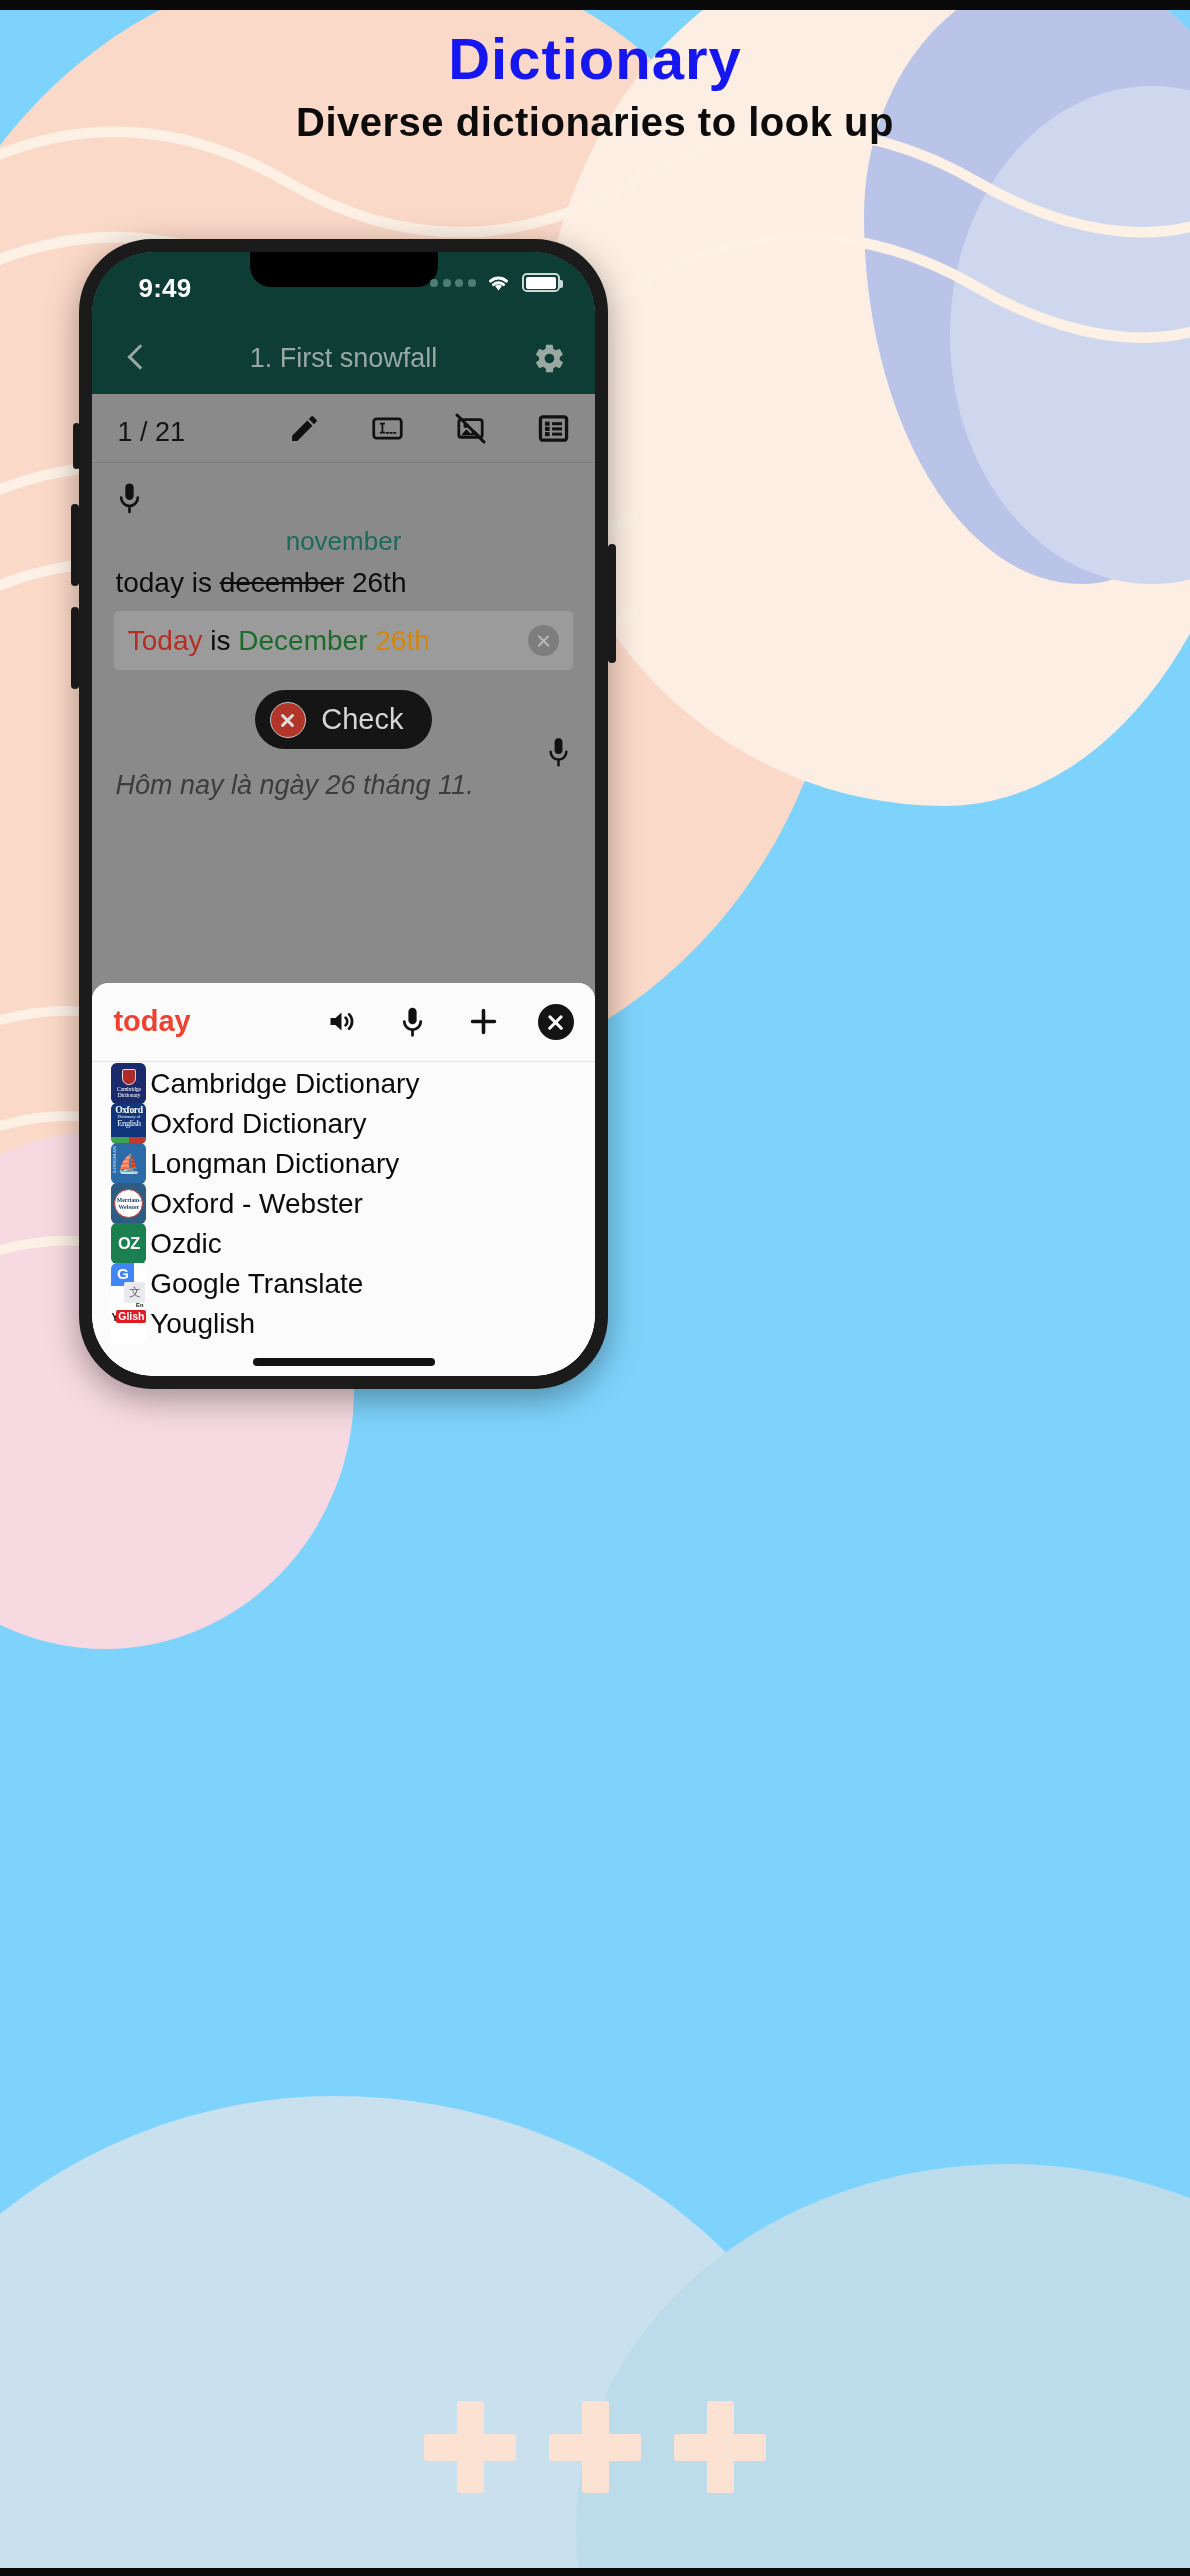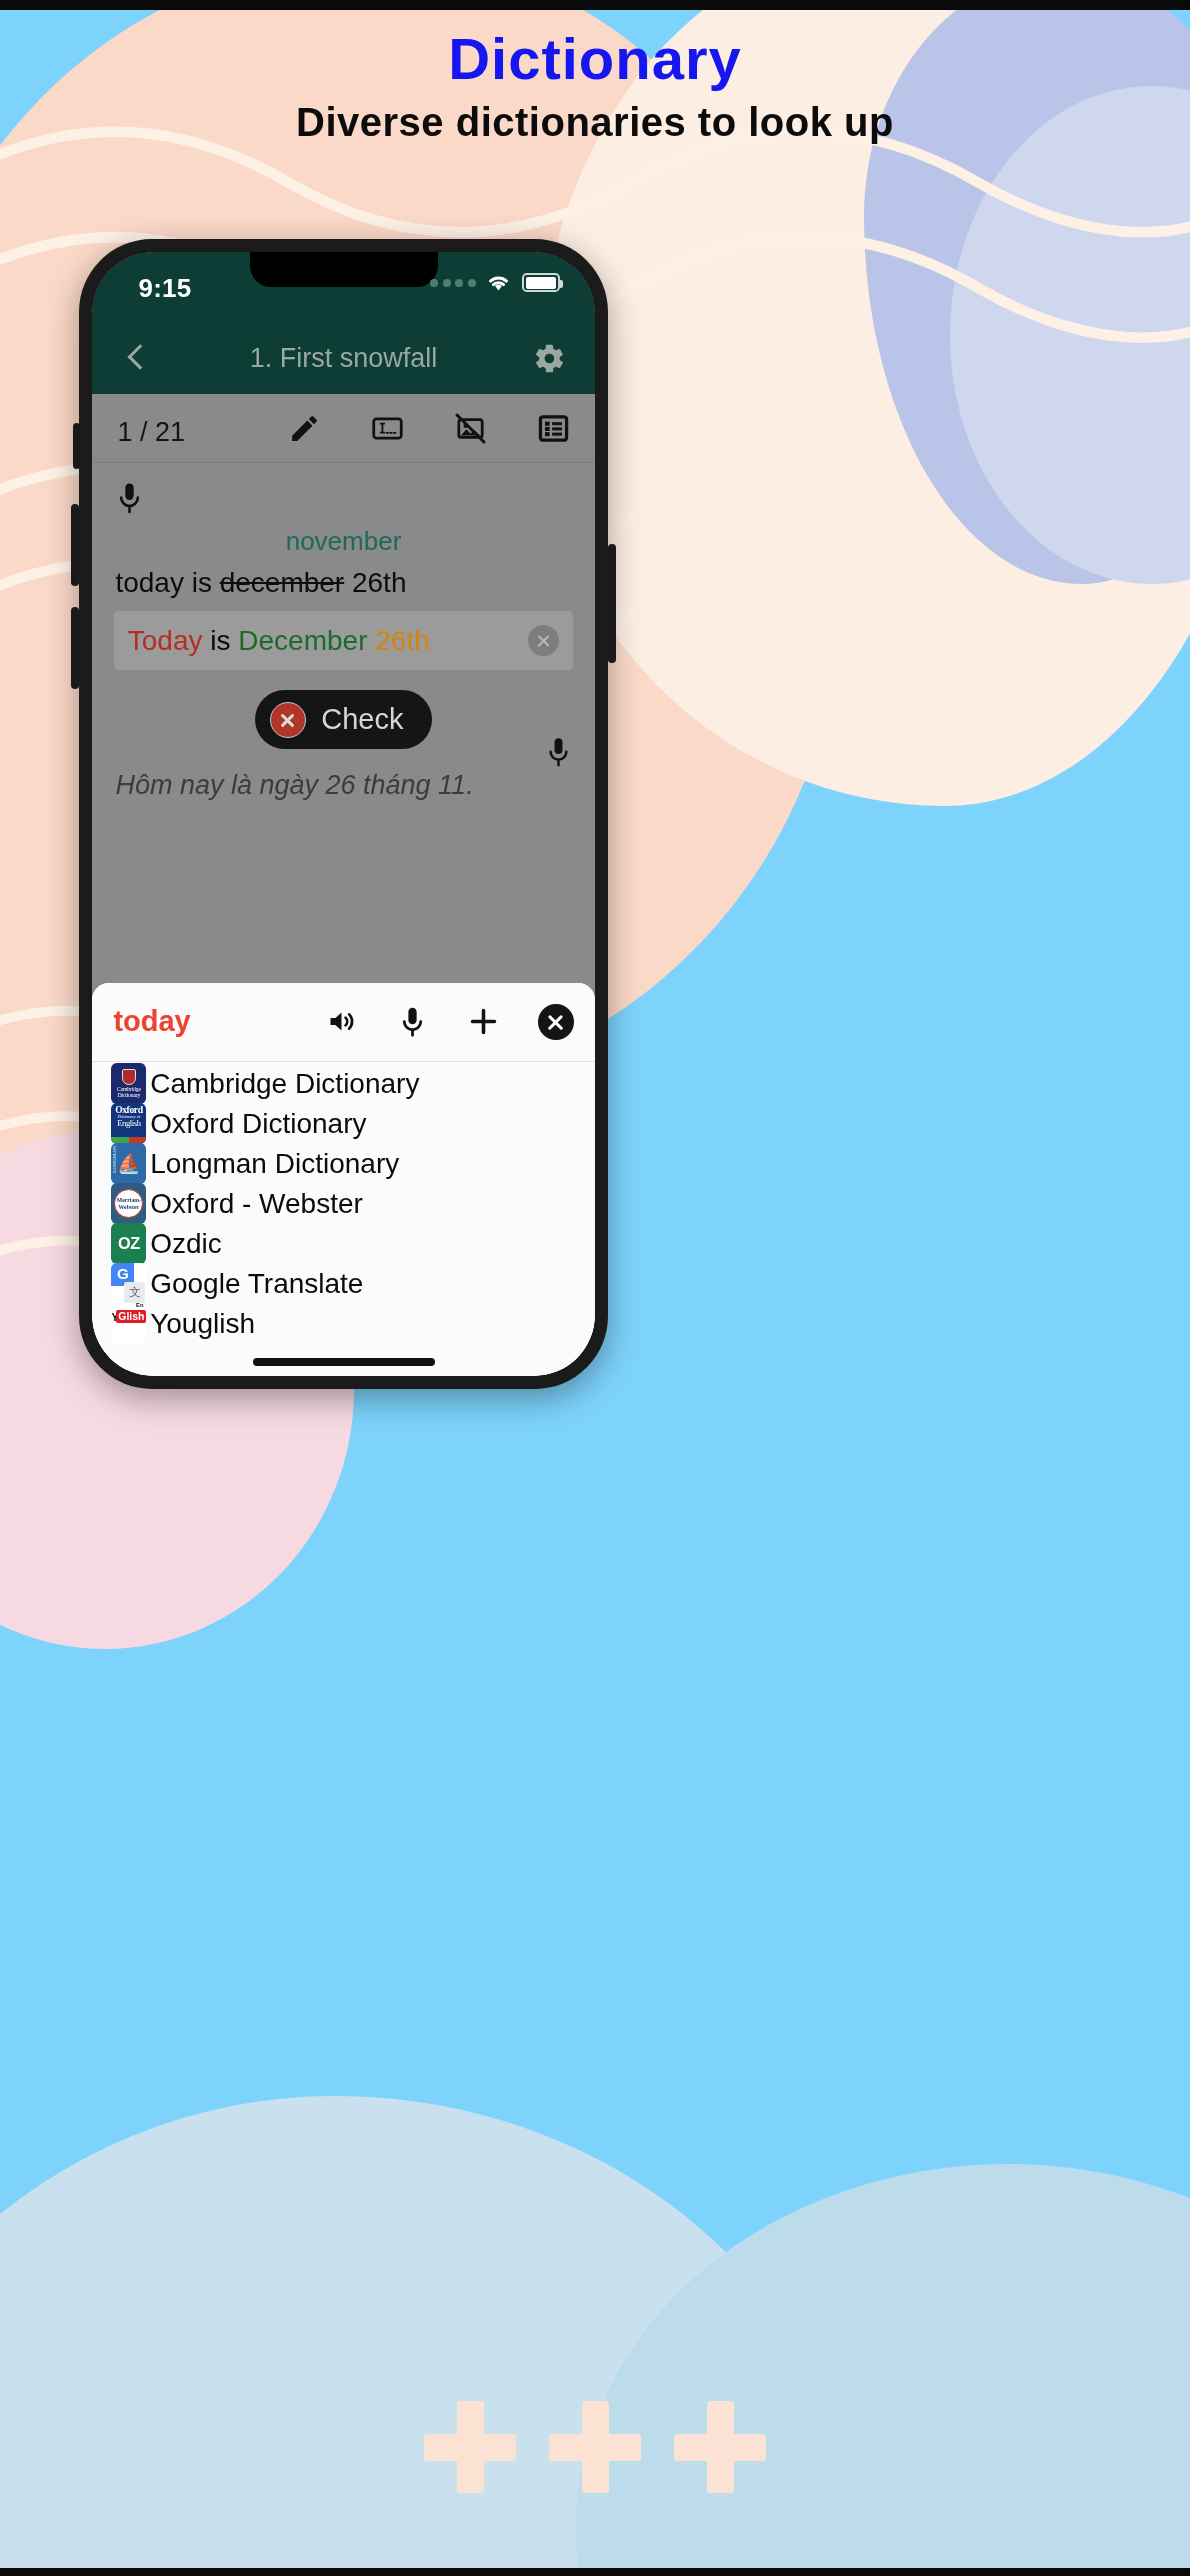--- a/index.html
+++ b/index.html
@@ -372,21 +372,21 @@
   <div class="phone">
     <div class="btn-side btn-mute"></div>
     <div class="btn-side btn-vup"></div>
     <div class="btn-side btn-vdn"></div>
     <div class="btn-side btn-power"></div>
 
     <div class="phone-inner">
       <div class="screen">
 
         <div class="statusbar">
-          <div class="sb-time">9:15</div>
+          <div class="sb-time">9:49</div>
           <div class="notch"></div>
           <div class="sb-right">
             <div class="sig-dots">
                 <i></i>
                 <i></i>
                 <i></i>
                 <i></i>
               </div>
             <svg class="wifi" viewBox="0 0 26 20">
               <path d="M13 18.5 L9.4 13.6 A6.6 6.6 0 0 1 16.6 13.6 Z" fill="#fff"></path>

